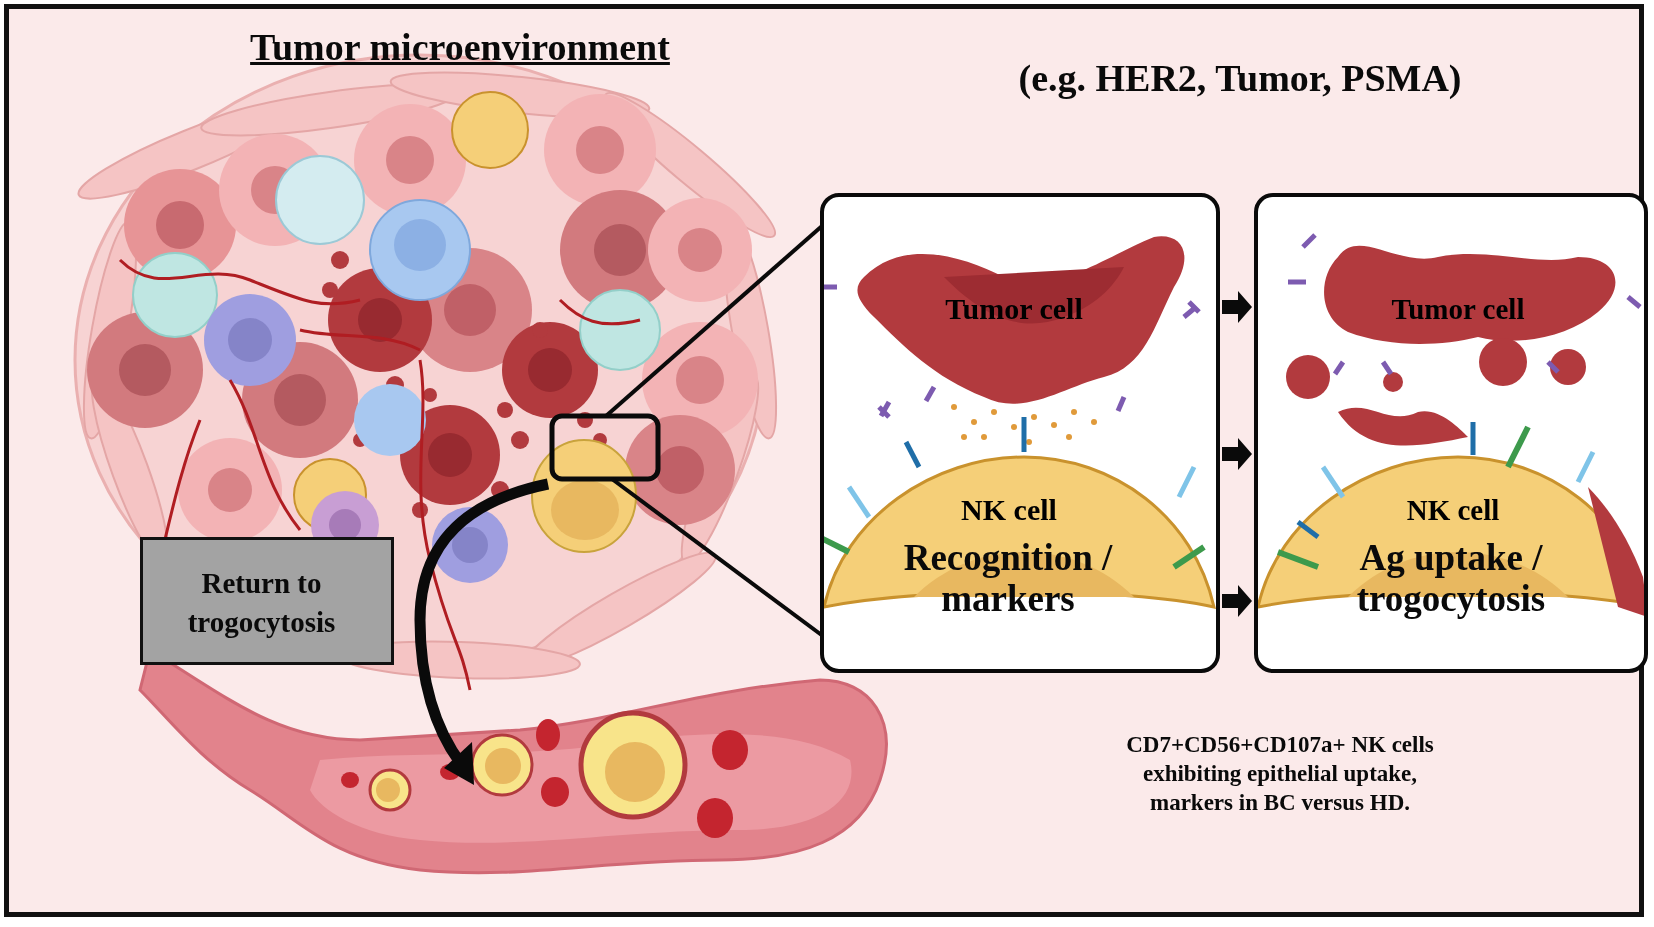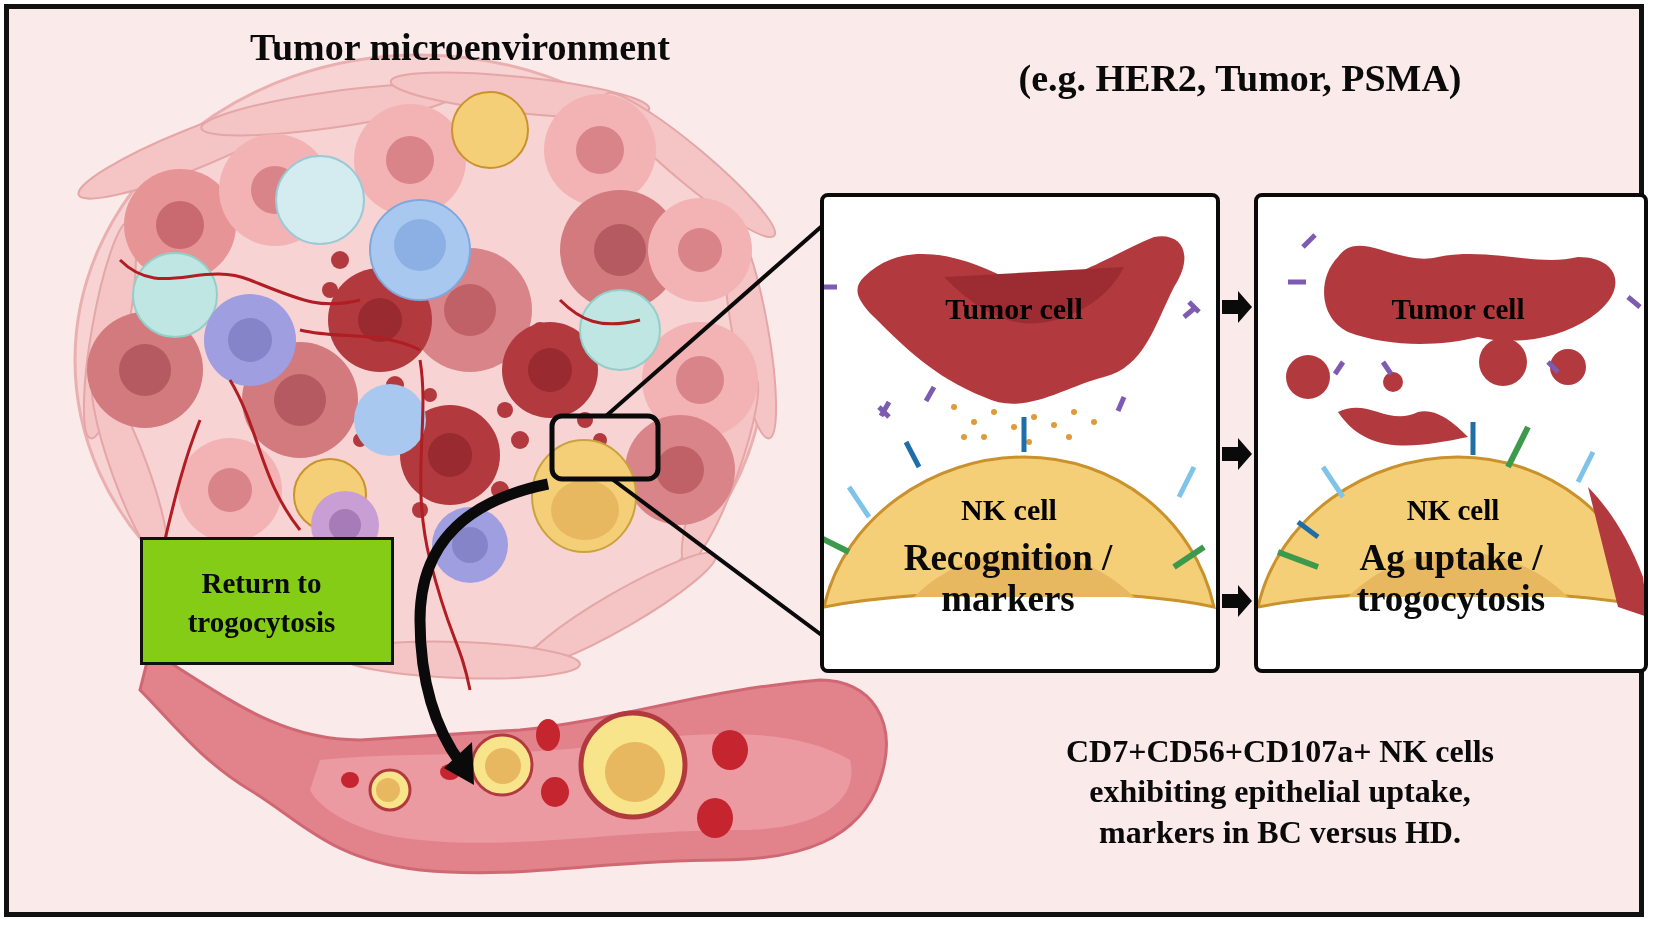--- a/index.html
+++ b/index.html
@@ -5,31 +5,31 @@
   html, body { margin: 0; padding: 0; }
   body { width: 1654px; height: 927px; background: #ffffff; overflow: hidden; }
   .frame {
     position: absolute; left: 4px; top: 4px; width: 1640px; height: 913px;
     border: 5px solid #111; background: #fbeaea; box-sizing: border-box;
   }
   .txt {
     position: absolute; font-family: "Liberation Serif", "DejaVu Serif", serif;
     font-weight: bold; color: #0a0a0a; text-align: center; line-height: 1.13;
   }
-  #title-tme { left: 190px; top: 26px; width: 540px; font-size: 38px; }
+  #title-tme { left: 190px; top: 26px; width: 540px; font-size: 38px; text-decoration: underline; }
   #title-markers { left: 930px; top: 56px; width: 620px; font-size: 38px; line-height: 1.18; }
   #return-box {
     position: absolute; left: 140px; top: 537px; width: 254px; height: 128px;
-    background: #84cc16; border: 3px solid #111; box-sizing: border-box;
+    background: #a3a3a3; border: 3px solid #111; box-sizing: border-box;
   }
   #return-text { left: 0; top: 24px; width: 237px; font-size: 29px; line-height: 1.35; }
-  #summary { left: 940px; top: 731px; width: 680px; font-size: 32px; line-height: 1.26; }
+  #summary { left: 940px; top: 731px; width: 680px; font-size: 23px; line-height: 1.26; }
   .panel {
     position: absolute; background: #fff; border: 4px solid #0a0a0a;
-    border-radius: 8px; box-sizing: border-box; overflow: hidden;
+    border-radius: 19px; box-sizing: border-box; overflow: hidden;
   }
   #panel-1 { left: 820px; top: 193px; width: 400px; height: 480px; }
   #panel-2 { left: 1254px; top: 193px; width: 394px; height: 480px; }
   .panel svg { position: absolute; left: 0; top: 0; }
   .cell-label { font-size: 30px; }
   .step-label { font-size: 37px; line-height: 1.12; }
   svg.overlay { position: absolute; left: 0; top: 0; }
 </style>
 </head>
 <body>

